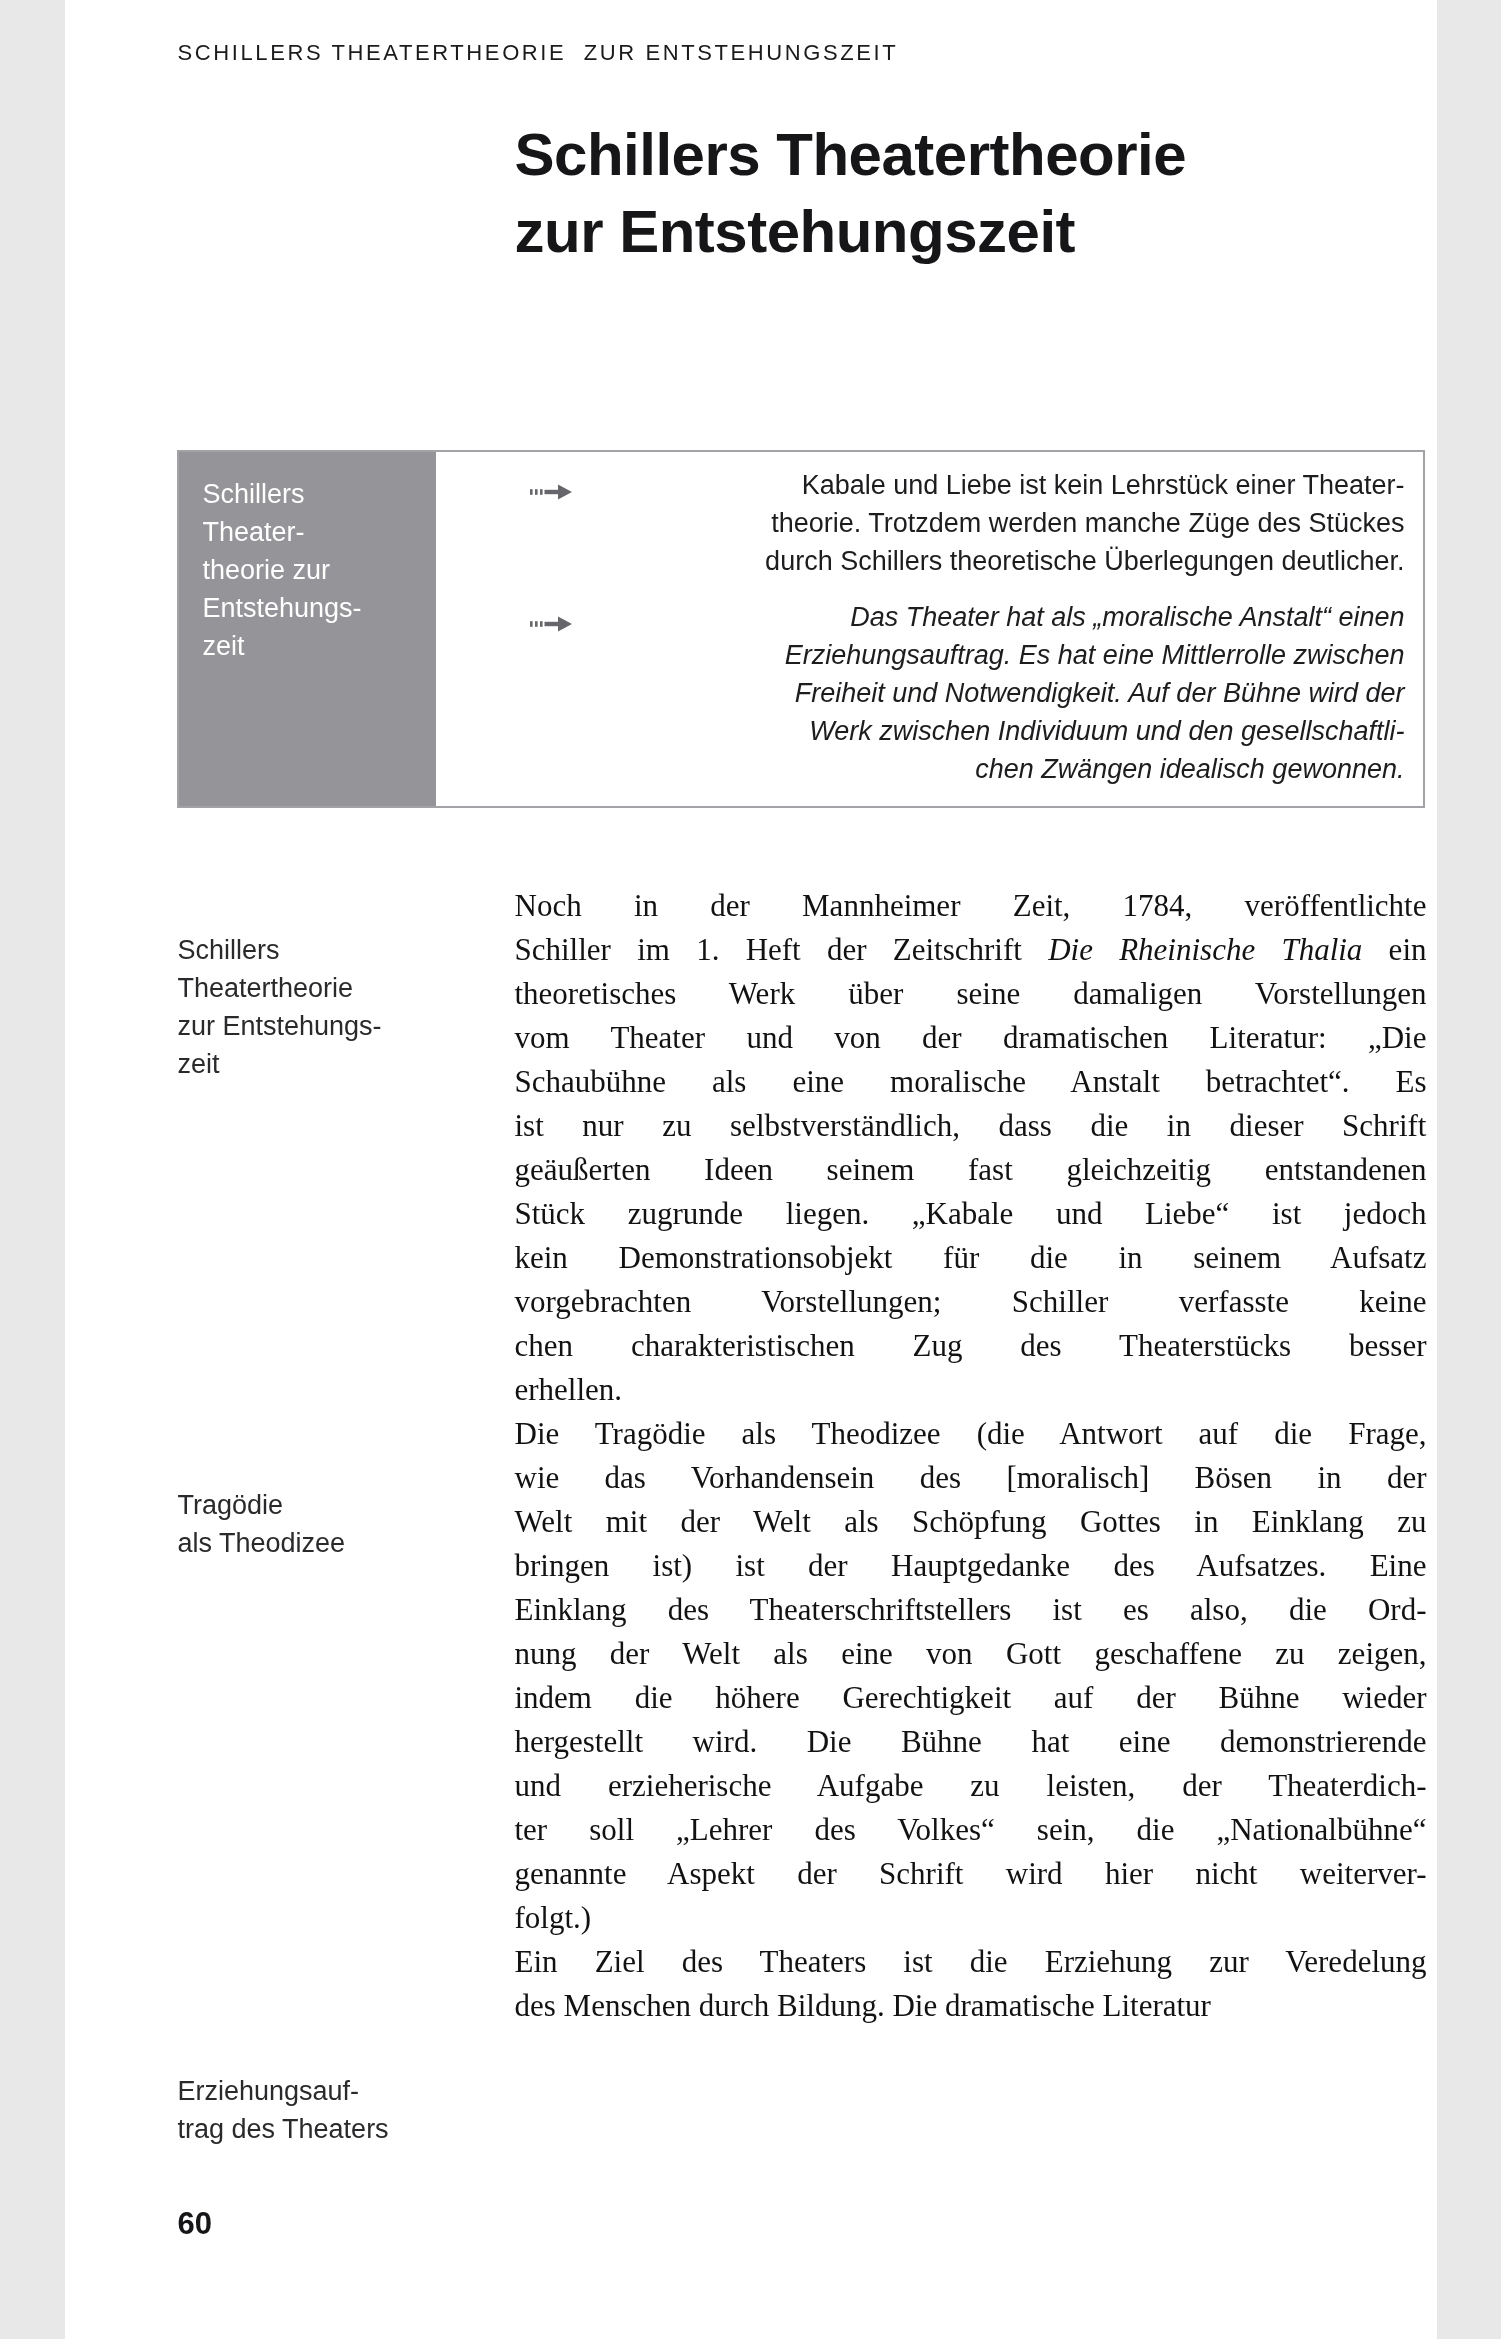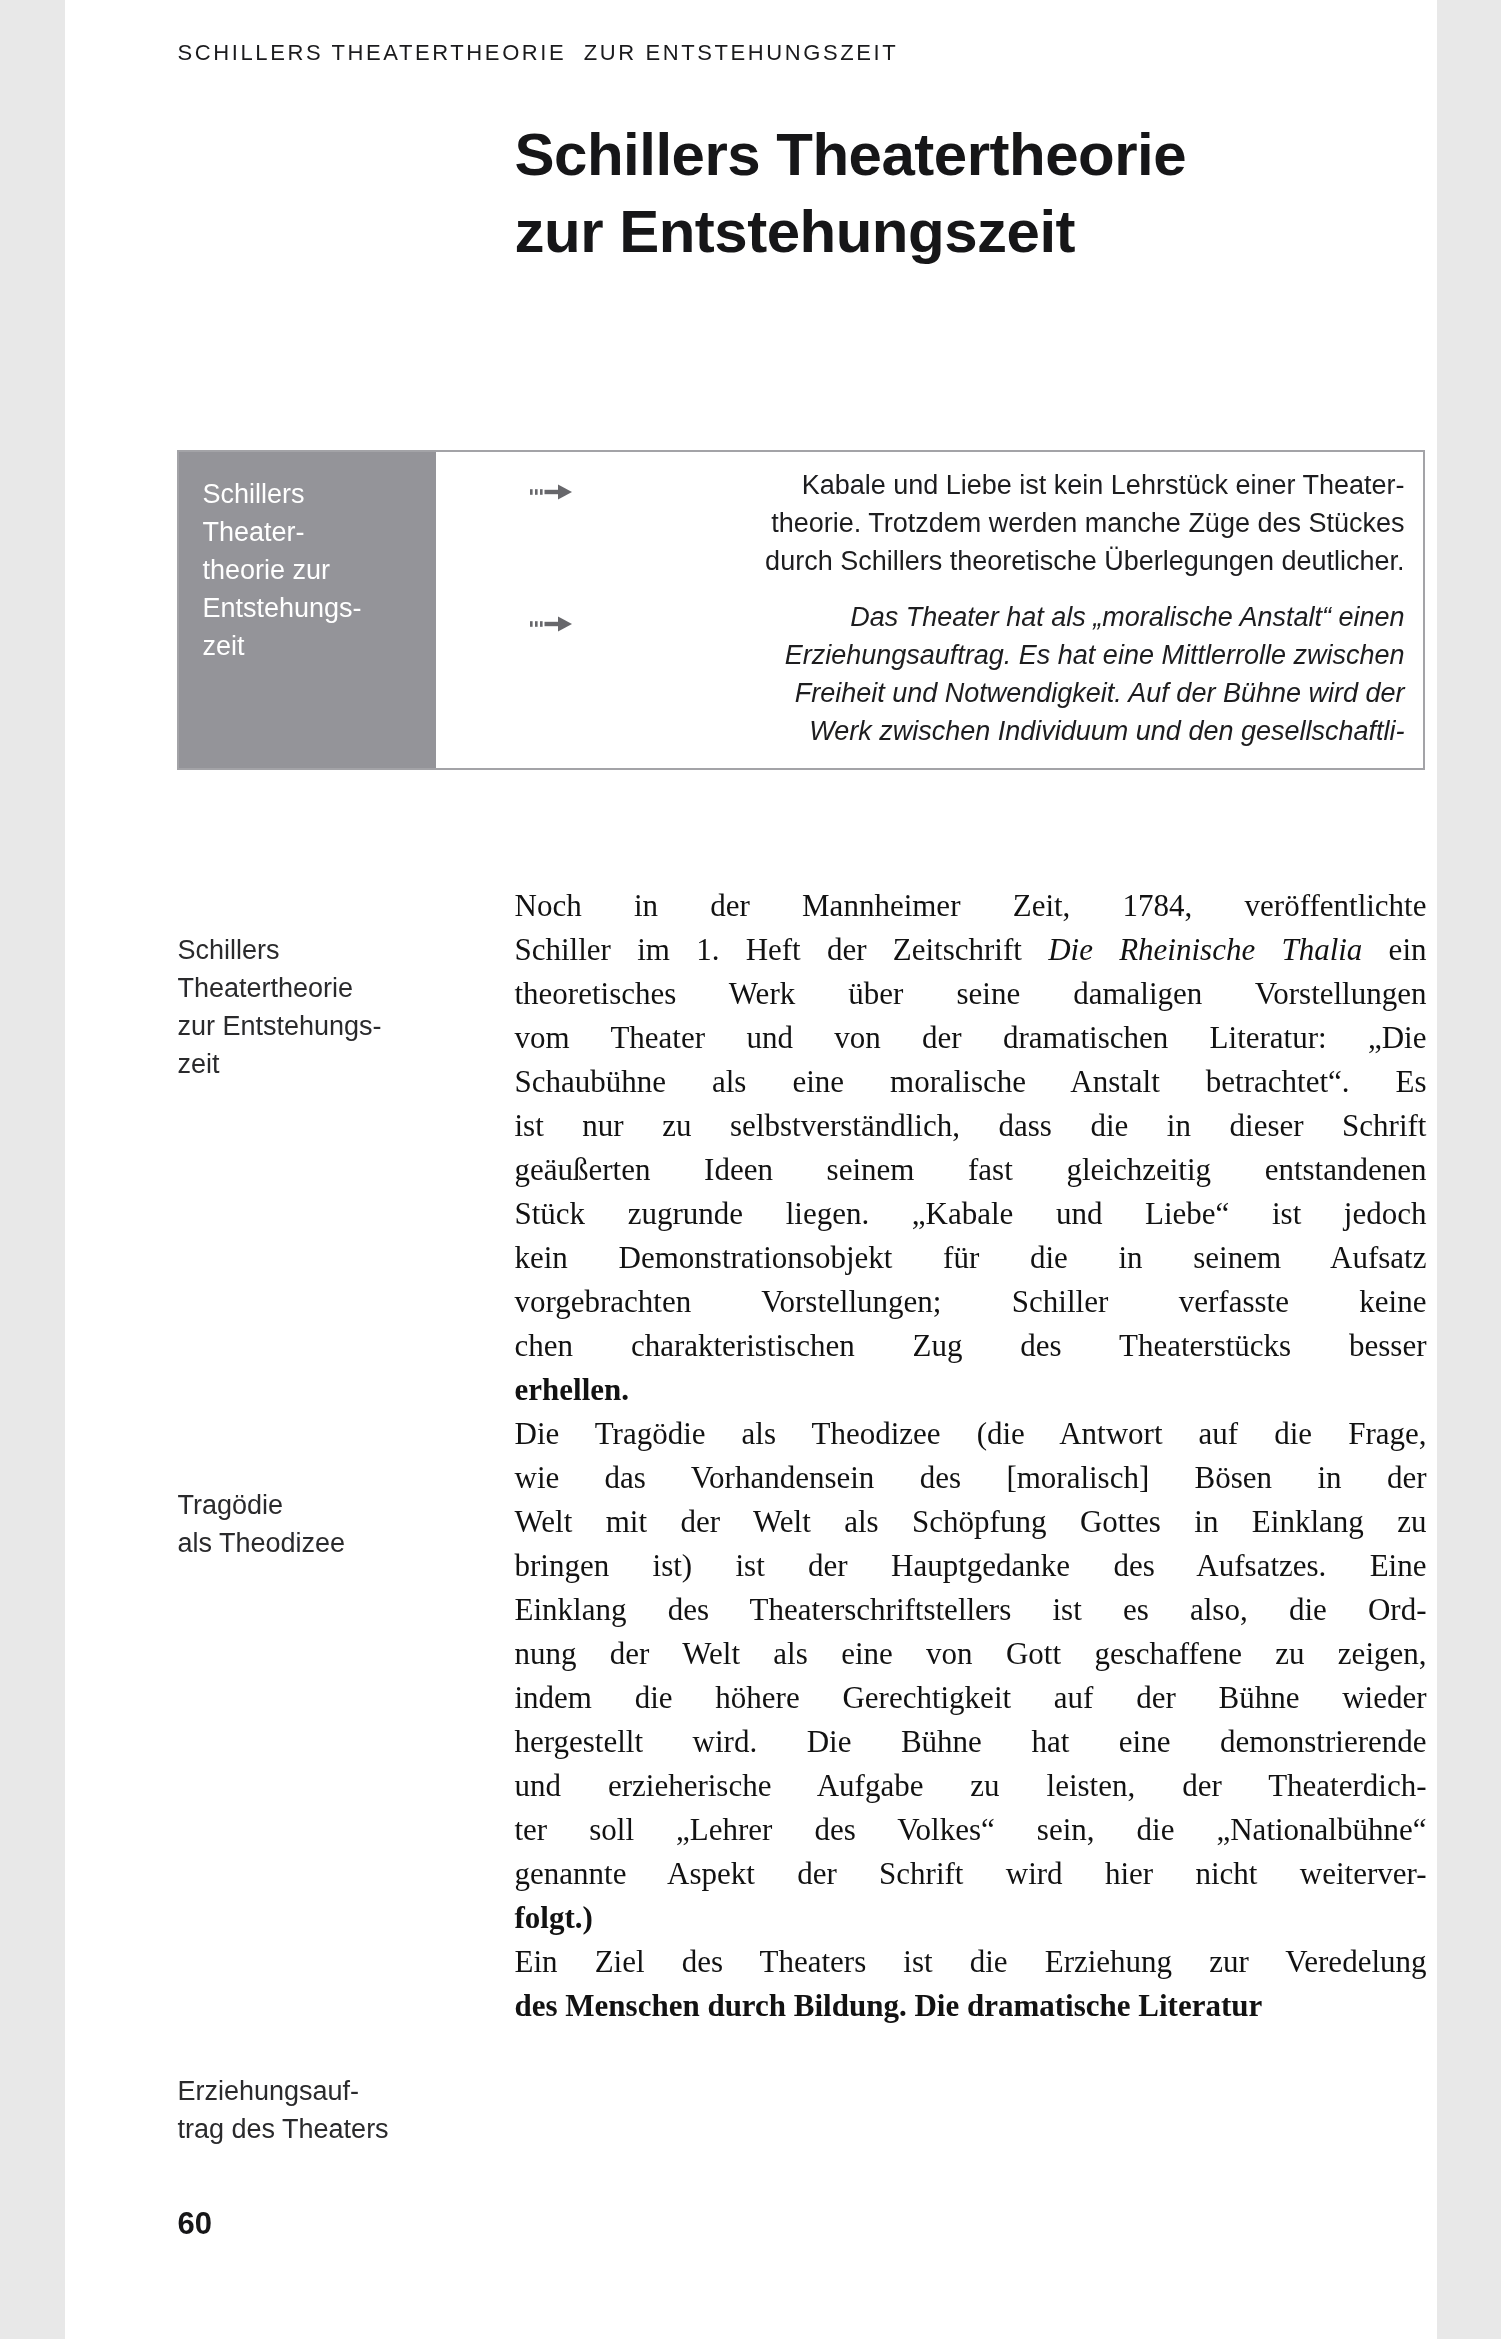--- a/index.html
+++ b/index.html
@@ -47,21 +47,21 @@
     position:absolute;left:113px;width:315px;
     font-size:27px;line-height:38px;color:#2a2a2c;
   }
   
   .body-col{
     position:absolute;left:450px;top:884px;width:912px;
     font-family:"Liberation Serif","DejaVu Serif",serif;
     font-size:31px;line-height:44px;color:#121212;
   }
   .body-col .pline{text-align:justify;text-align-last:justify;}
-  .body-col .pline.last{text-align-last:left;font-weight:bold;}
+  .body-col .pline.last{text-align-last:left;}
   .body-col em{font-style:italic;}
   
   .page-number{
     position:absolute;left:113px;top:2206px;
     font-size:31px;font-weight:700;color:#161618;
   }
 </style>
 </head>
 <body>
 
@@ -104,20 +104,21 @@
                 <rect x="5" y="7.2" width="2.6" height="5.6"></rect>
                 <rect x="10" y="7.2" width="2.6" height="5.6"></rect>
                 <rect x="14.5" y="7.8" width="15" height="4.4"></rect>
                 <polygon points="28,2.5 42,10 28,17.5"></polygon>
               </g>
             </svg></span>
           <div>Das Theater hat als „moralische Anstalt“ einen</div>
           <div>Erziehungsauftrag. Es hat eine Mittlerrolle zwischen</div>
           <div>Freiheit und Notwendigkeit. Auf der Bühne wird der</div>
           <div>Werk zwischen Individuum und den gesellschaftli-</div>
+          <div>chen Zwängen idealisch gewonnen.</div>
         </div>
       </div>
   </div>
 
   <div id="margin-notes">
       <div class="margin-note" style="top:931px;">
         <div>Schillers</div>
         <div>Theatertheorie</div>
         <div>zur Entstehungs-</div>
         <div>zeit</div>

